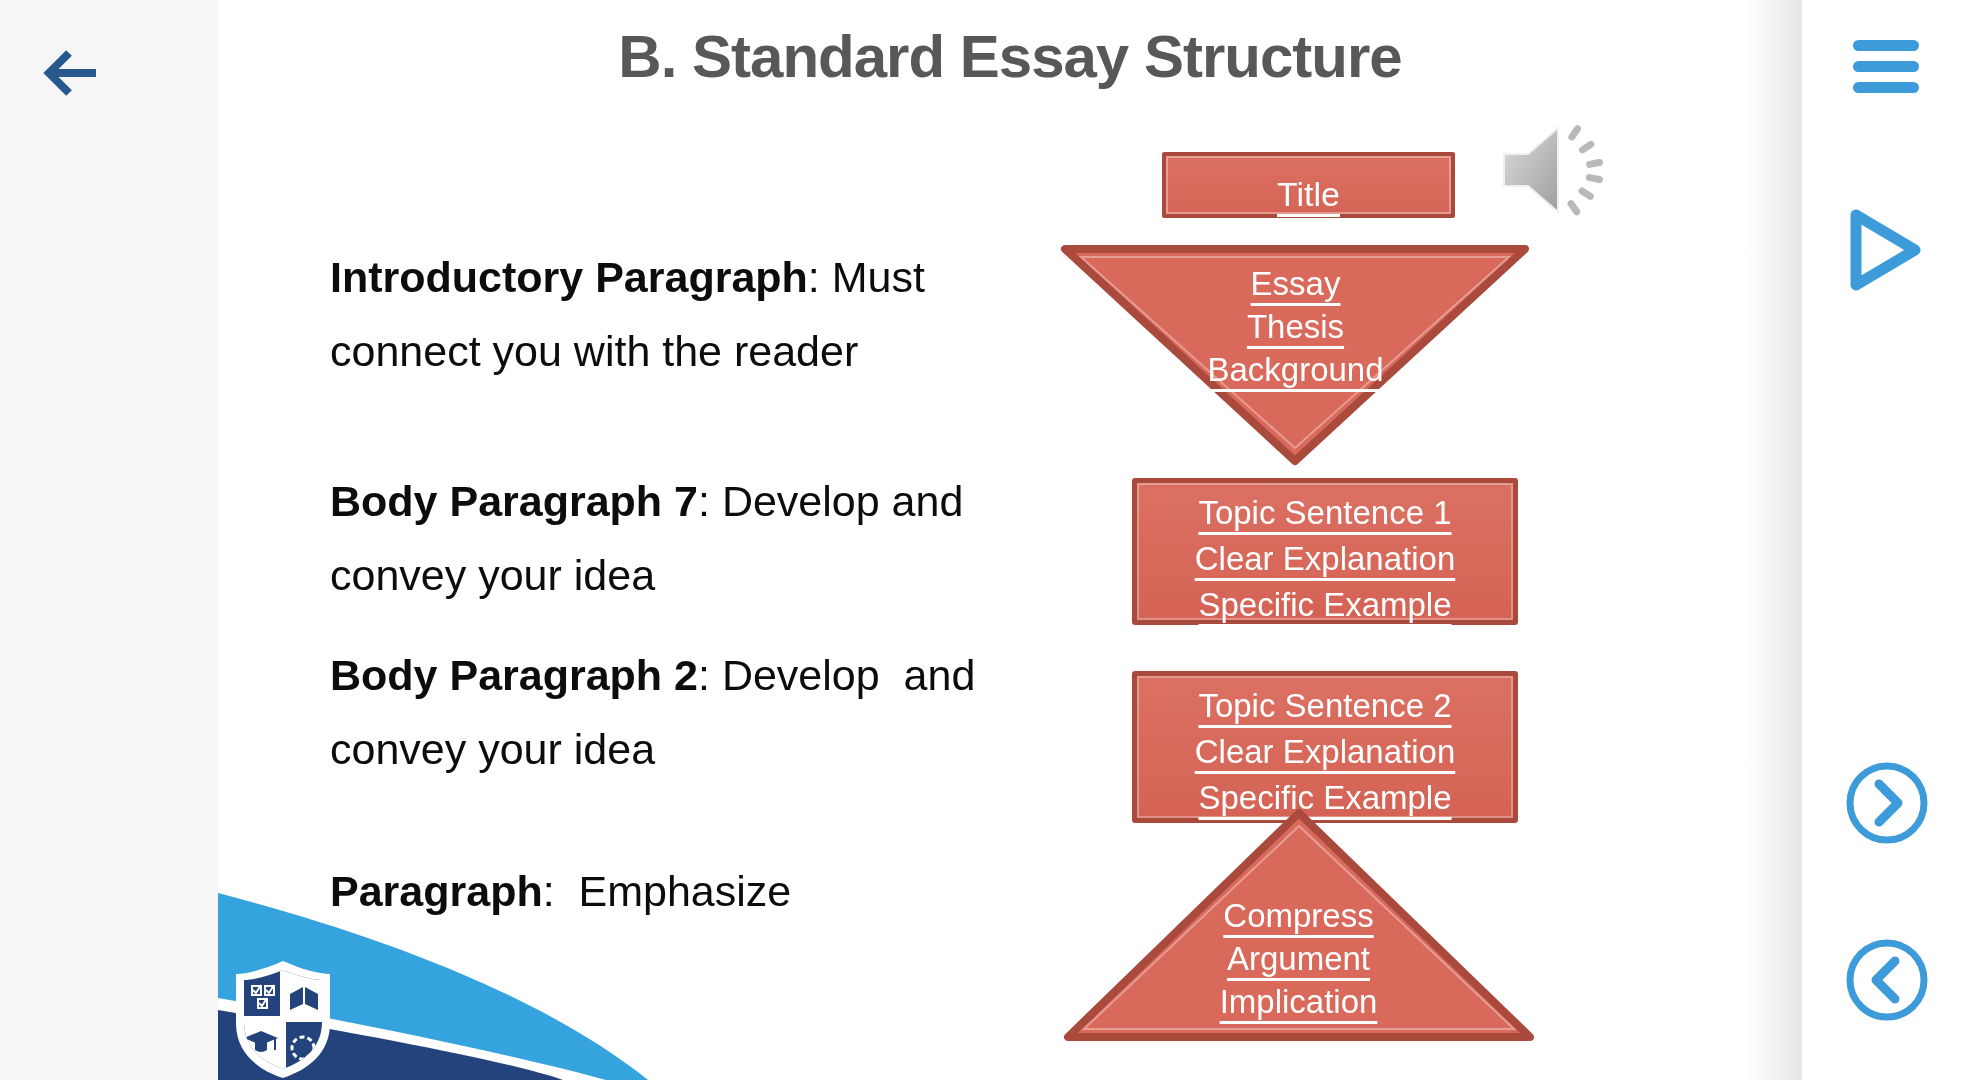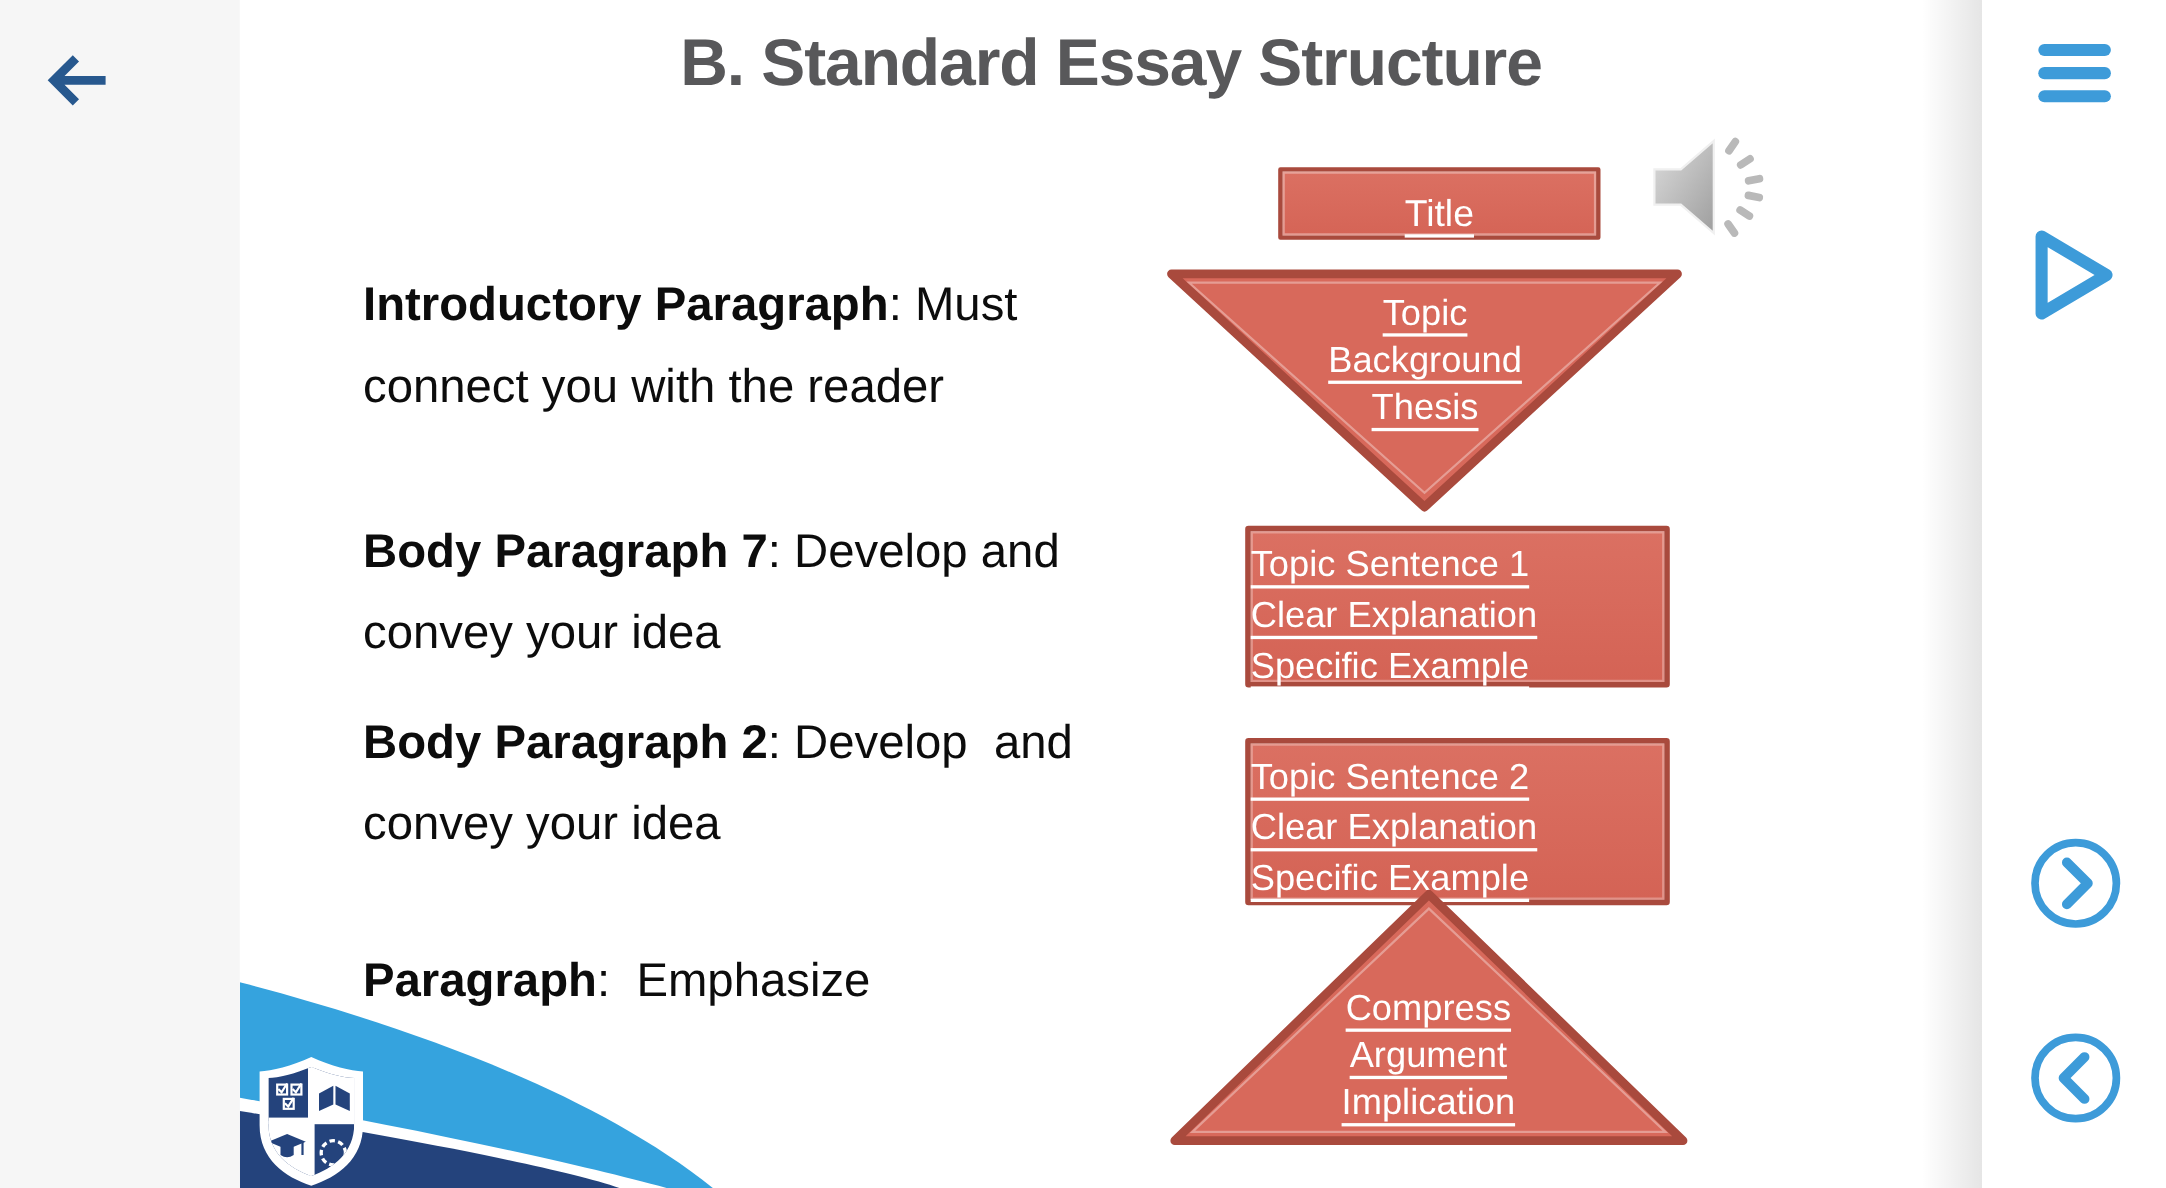--- a/index.html
+++ b/index.html
@@ -42,21 +42,21 @@
                box-shadow:inset 0 0 0 2px rgba(255,255,255,0.35);
                display:flex; align-items:flex-end; justify-content:center;
                color:#fff; font-size:34px; }
   .title-box span { text-decoration:underline; text-decoration-thickness:3px; text-underline-offset:8px; }
 
   .diagram-box { position:absolute; left:914px; width:386px;
                  background:linear-gradient(#db7062,#d46355); border:5px solid #a94a3d; border-radius:3px;
                  box-shadow:inset 0 0 0 2px rgba(255,255,255,0.3); }
   .box-1 { top:478px; height:147px; }
   .box-2 { top:643px; height:152px;margin-top:28px; }
-  .box-lines { position:absolute; left:0; top:7px; width:100%; text-align:left;
+  .box-lines { position:absolute; left:0; top:7px; width:100%; text-align:center;
                color:#fff; font-size:33px; line-height:46px; }
   .box-lines span { text-decoration:underline; text-decoration-thickness:3px; text-underline-offset:8px; }
 
   .tri-svg { position:absolute; pointer-events:none; }
   .tri1-text { left:840px; top:262px; width:475px; }
   .tri2-text { left:843px; top:894px; width:475px; }
 
   .waves { position:absolute; left:0; top:880px; width:660px; height:200px; pointer-events:none; }
   .crest { position:absolute; left:12px; top:958px; width:106px; height:122px; }
   .speaker { position:absolute; left:1284px; top:118px; width:125px; height:104px; }
@@ -108,23 +108,23 @@
         <rect x="64" y="86" width="17" height="7" rx="3.5" transform="rotate(55 72 89)"></rect>
       </g>
     </svg>
   </div>
 
   <svg class="tri-svg" style="left:836px; top:240px;" width="484" height="230" viewBox="0 0 484 230">
     <polygon points="11,9 471,9 241,221" fill="#d8695b" stroke="#a94a3d" stroke-width="8" stroke-linejoin="round"></polygon>
     <polygon points="27,17 455,17 241,208" fill="none" stroke="rgba(255,255,255,0.35)" stroke-width="2"></polygon>
   </svg>
   <div class="shape-text tri1-text">
-    <div><span>Topic</span></div>
+    <div><span>Essay</span></div>
+    <div><span>Thesis</span></div>
     <div><span>Background</span></div>
-    <div><span>Thesis</span></div>
   </div>
 
   <div class="diagram-box box-1">
     <div class="box-lines">
       <div><span>Topic Sentence 1</span></div>
       <div><span>Clear Explanation</span></div>
       <div><span>Specific Example</span></div>
     </div>
   </div>
   <div class="diagram-box box-2">

